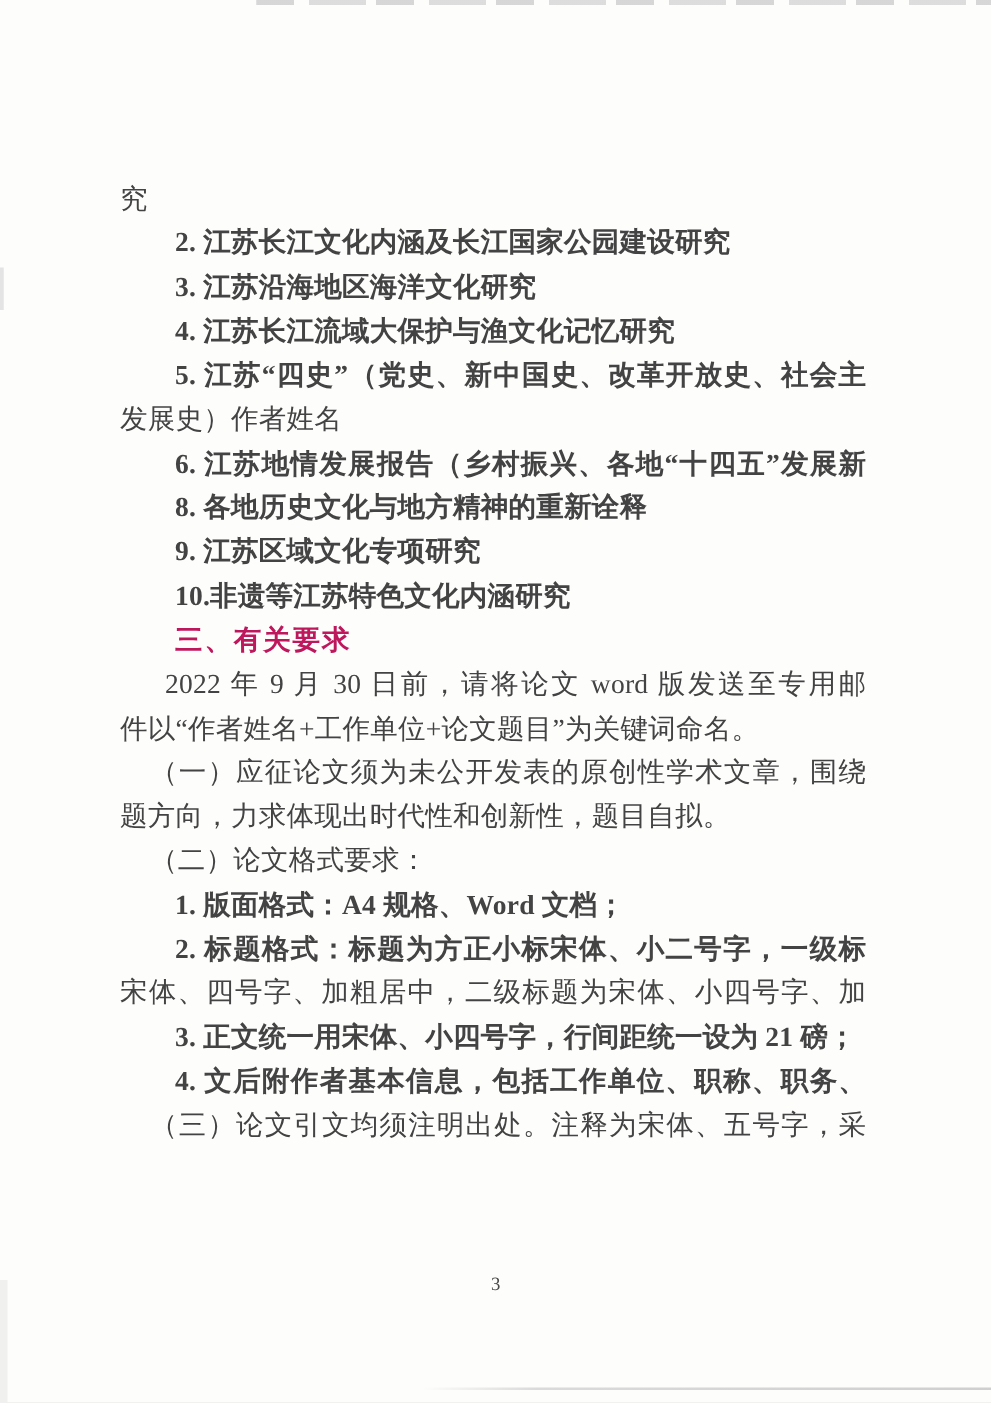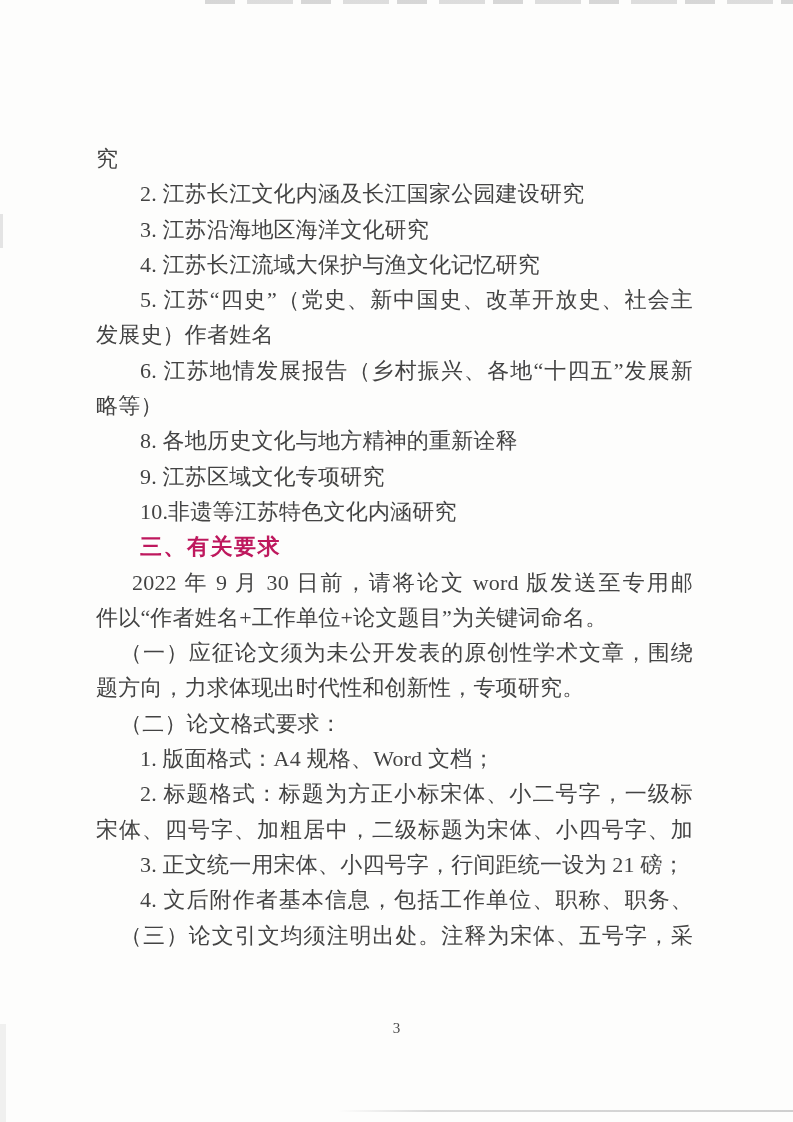--- a/index.html
+++ b/index.html
@@ -63,21 +63,21 @@
   }
   .doc-line {
     height: 35.3px;
     line-height: 35.3px;
     font-size: 22px;
     white-space: nowrap;
     overflow: hidden;
     letter-spacing: 0.2px;
   }
   .indent-none  { padding-left: 0; }
-  .indent-item  { padding-left: 44px; }
+  .indent-item  { padding-left: 44px; font-weight: bold; }
   .indent-paren { padding-left: 24px; }
   .indent-date  { padding-left: 36px; }
   .line-justify {
     white-space: normal;
     text-align: justify;
     text-align-last: justify;
   }
   .line-bold {
     font-family: "Liberation Sans", "DejaVu Sans", sans-serif;
     font-weight: 700;
@@ -106,29 +106,28 @@
   <div class="scan-line-bottom"></div>
 
   <div class="doc-body">
       <div class="doc-line indent-none">究</div>
       <div class="doc-line indent-item">2. 江苏长江文化内涵及长江国家公园建设研究</div>
       <div class="doc-line indent-item">3. 江苏沿海地区海洋文化研究</div>
       <div class="doc-line indent-item">4. 江苏长江流域大保护与渔文化记忆研究</div>
       <div class="doc-line indent-item line-justify">5. 江苏“四史”（党史、新中国史、改革开放史、社会主义</div>
       <div class="doc-line indent-none">发展史）作者姓名</div>
       <div class="doc-line indent-item line-justify">6. 江苏地情发展报告（乡村振兴、各地“十四五”发展新方</div>
-      <div class="doc-line indent-none">略等）</div>
       <div class="doc-line indent-item">8. 各地历史文化与地方精神的重新诠释</div>
       <div class="doc-line indent-item">9. 江苏区域文化专项研究</div>
       <div class="doc-line indent-item">10.非遗等江苏特色文化内涵研究</div>
       <div class="doc-line indent-item line-bold">三、有关要求</div>
       <div class="doc-line indent-date line-justify">2022 年 9 月 30 日前，请将论文 word 版发送至专用邮箱。邮</div>
       <div class="doc-line indent-none">件以“作者姓名+工作单位+论文题目”为关键词命名。</div>
       <div class="doc-line indent-paren line-justify">（一）应征论文须为未公开发表的原创性学术文章，围绕选</div>
-      <div class="doc-line indent-none">题方向，力求体现出时代性和创新性，专项研究。</div>
+      <div class="doc-line indent-none">题方向，力求体现出时代性和创新性，题目自拟。</div>
       <div class="doc-line indent-paren">（二）论文格式要求：</div>
       <div class="doc-line indent-item">1. 版面格式：A4 规格、Word 文档；</div>
       <div class="doc-line indent-item line-justify">2. 标题格式：标题为方正小标宋体、小二号字，一级标题为</div>
       <div class="doc-line indent-none line-justify">宋体、四号字、加粗居中，二级标题为宋体、小四号字、加粗；</div>
       <div class="doc-line indent-item">3. 正文统一用宋体、小四号字，行间距统一设为 21 磅；</div>
       <div class="doc-line indent-item line-justify">4. 文后附作者基本信息，包括工作单位、职称、职务、联系</div>
       <div class="doc-line indent-paren line-justify">（三）论文引文均须注明出处。注释为宋体、五号字，采用</div>
     </div>
 
   <div class="page-number">3</div>

